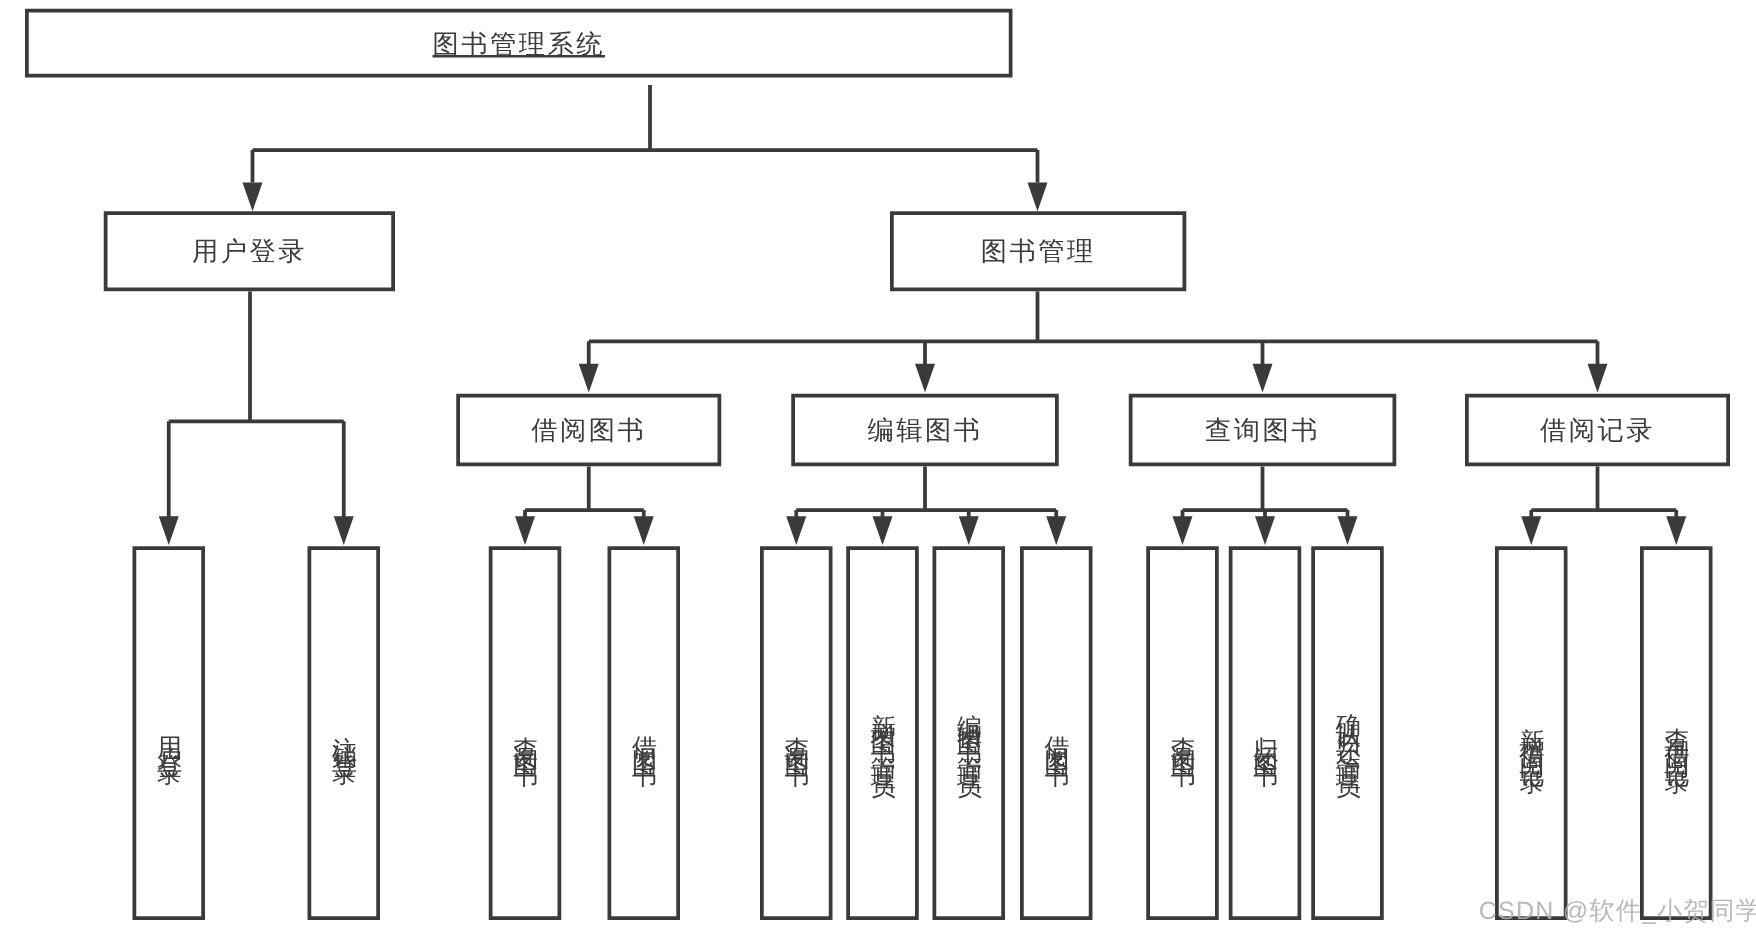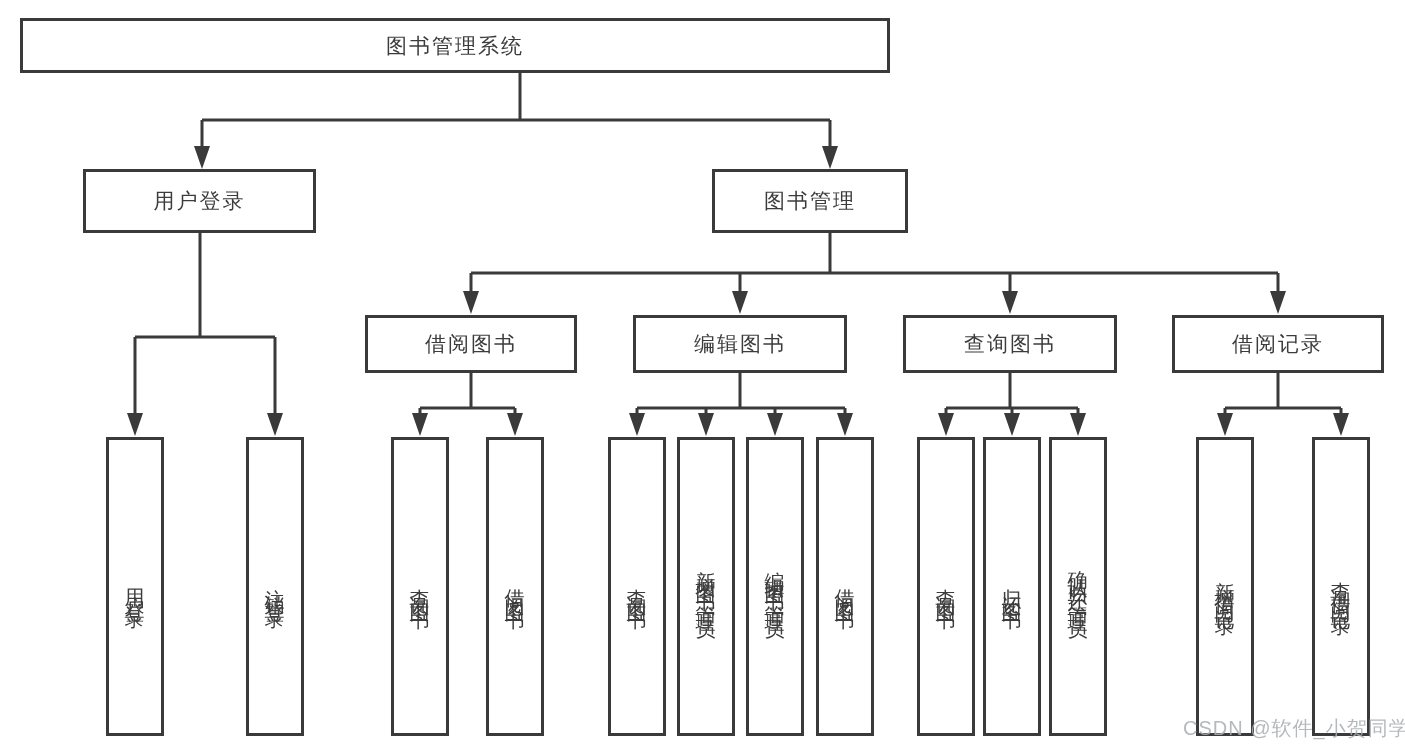--- a/index.html
+++ b/index.html
@@ -62,24 +62,24 @@
   <g>
     <path class="ln" d="M1010 373 V408 M946 408 H1078 M946 408 V414 M1012 408 V414 M1078 408 V414"></path>
     <path class="ar" d="M938 413 L954 413 L946 436 Z M1004 413 L1020 413 L1012 436 Z M1070 413 L1086 413 L1078 436 Z"></path>
   </g>
   <g>
     <path class="ln" d="M1278 373 V408 M1225 408 H1341 M1225 408 V414 M1341 408 V414"></path>
     <path class="ar" d="M1217 413 L1233 413 L1225 436 Z M1333 413 L1349 413 L1341 436 Z"></path>
   </g>
 </svg>
 
-<div class="node hnode" style="left:20px;top:18px;width:870px;height:55px;">图书管理系统</div>
+<div class="node hnode" style="left:20px;top:7px;width:790px;height:55px;text-decoration:underline;">图书管理系统</div>
 
 <div class="node hnode" style="left:83px;top:169px;width:233px;height:64px;">用户登录</div>
-<div class="node hnode" style="left:712px;top:169px;width:196px;height:64px;">图书管理</div>
+<div class="node hnode" style="left:712px;top:169px;width:237px;height:64px;">图书管理</div>
 
 <div class="node hnode" style="left:365px;top:315px;width:212px;height:58px;">借阅图书</div>
 <div class="node hnode" style="left:633px;top:315px;width:214px;height:58px;">编辑图书</div>
 <div class="node hnode" style="left:903px;top:315px;width:214px;height:58px;">查询图书</div>
 <div class="node hnode" style="left:1172px;top:315px;width:212px;height:58px;">借阅记录</div>
 
 <div class="node leaf" style="left:106px;top:437px;width:58px;height:299px;">
   <span>用户登录</span>
 </div>
 <div class="node leaf" style="left:246px;top:437px;width:58px;height:299px;">

